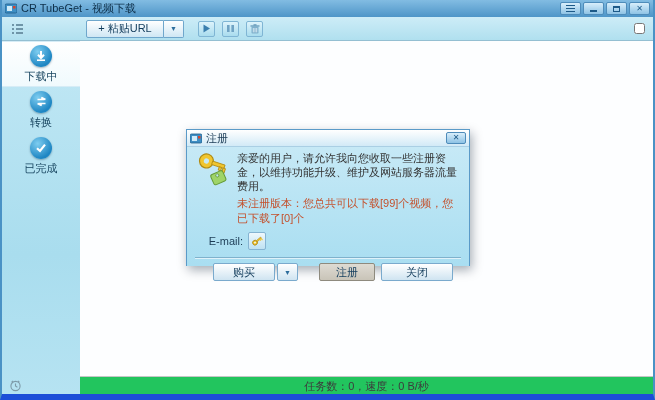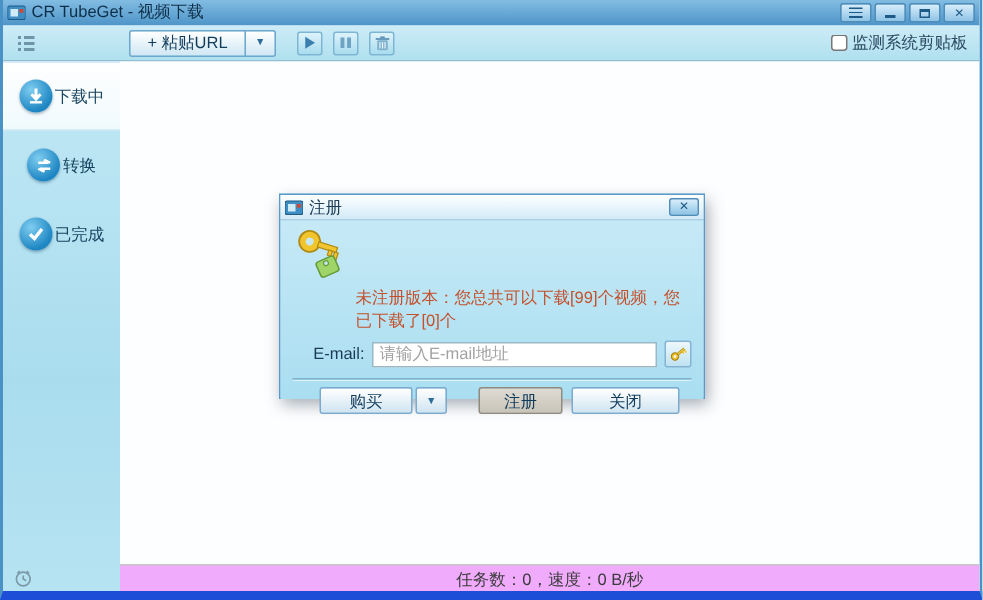--- a/index.html
+++ b/index.html
@@ -37,33 +37,33 @@
   .media-group { display:flex; gap:7px; margin-left:14px; }
   .mbtn { width:17px; height:16px; background:linear-gradient(#ddf3fb,#a9dcee);
     border:1px solid #7fb5d4; border-radius:2px; display:flex; align-items:center; justify-content:center; }
   .clip-check { margin-left:auto; display:flex; align-items:center; gap:3px; font-size:11px; color:#2a4a60; }
   .clip-check input { width:11px; height:11px; }
 
   
   .body { display:flex; height:355px; }
   .sidebar { position:relative; width:78px; flex:0 0 78px;
     background:linear-gradient(180deg,#c2e8f5,#a9ddee 60%,#b6e3f2); }
-  .side-item { height:46px; display:flex; flex-direction:row; align-items:center;
+  .side-item { height:46px; display:flex; flex-direction:column; align-items:center;
     justify-content:center; gap:2px; cursor:default; }
   .side-item.selected { background:linear-gradient(#ffffff,#f0fafd);
     border-top:1px solid #d6ecf6; border-bottom:1px solid #d6ecf6; }
   .side-icon { width:22px; height:22px; border-radius:50%;
     background:radial-gradient(circle at 35% 30%, #7ecdf0, #1e86c3 70%);
     box-shadow:0 1px 2px rgba(0,40,70,.35); display:flex; align-items:center; justify-content:center; }
   .side-label { font-size:11px; color:#17445f; }
   .clock-corner { position:absolute; left:7px; bottom:4px; }
 
   .main { flex:1; position:relative; background:#fdfeff; }
   .statusbar { position:absolute; left:0; right:0; bottom:0; height:20px;
-    border-top:1px solid #c6c6c6; background:#f0abfc; display:flex; align-items:center;
+    border-top:1px solid #c6c6c6; background:#22c55e; display:flex; align-items:center;
     justify-content:center; font-size:11px; color:#3c3c3c; }
 
   
   .dialog { position:absolute; left:184px; top:129px; width:284px; height:137px;
     border:1px solid #5a9ac8; box-shadow:2px 4px 10px rgba(0,20,40,.35); background:#b7e2f2; }
   .dlg-titlebar { height:17px; background:linear-gradient(#ffffff,#d2eaf7);
     border-bottom:1px solid #aacfe4; display:flex; align-items:center; gap:4px; padding:0 3px; }
   .dlg-title-text { font-size:11px; color:#20405a; }
   .dlg-close { margin-left:auto; width:20px; height:12px; background:linear-gradient(#d8eefb,#8ec3e5);
     border:1px solid #4e8cba; border-radius:2px; font-size:8px; color:#1d5a88;
@@ -157,21 +157,20 @@
           <g stroke="#e8f4fa" stroke-width="0.8">
               <line x1="3.3" y1="4" x2="3.3" y2="8.4"></line>
               <line x1="5" y1="4" x2="5" y2="8.4"></line>
               <line x1="6.7" y1="4" x2="6.7" y2="8.4"></line>
             </g>
         </svg>
       </div>
     </div>
     <label class="clip-check">
       <input type="checkbox" style="">
-      <span>监测系统剪贴板</span>
     </label>
   </div>
 
   <div class="body">
 
     <div class="sidebar">
       <div class="side-item selected">
         <span class="side-icon">
           <svg width="12" height="12" viewBox="0 0 12 12">
               <path d="M6 1 V7 M3 4.8 L6 8 L9 4.8" stroke="#fff" stroke-width="2" fill="none"></path>
@@ -231,26 +230,26 @@
             <circle cx="10" cy="10" r="2.6" fill="#c6e9f6"></circle>
             <rect x="16" y="8.2" width="13" height="3.6" fill="#f0c52e" stroke="#b08a12" stroke-width="0.8"></rect>
             <rect x="24" y="11.5" width="2.5" height="3.5" fill="#f0c52e" stroke="#b08a12" stroke-width="0.8"></rect>
             <rect x="28" y="11.5" width="2.5" height="5" fill="#f0c52e" stroke="#b08a12" stroke-width="0.8"></rect>
           </g>
           <g transform="rotate(-24 24 26)">
             <rect x="17" y="20" width="13" height="11" rx="2" fill="#9fd468" stroke="#649b37" stroke-width="1"></rect>
             <circle cx="23.5" cy="23" r="1.6" fill="#c6e9f6" stroke="#649b37" stroke-width="0.8"></circle>
           </g>
         </svg>
+        <div class="intro-text">亲爱的用户，请允许我向您收取一些注册资金，以维持功能升级、维护及网站服务器流量费用。</div>
       </div>
       <div class="warn-text">未注册版本：您总共可以下载[99]个视频，您已下载了[0]个</div>
 
       <div class="form-row">
         <span class="form-label">E-mail:</span>
-        <input class="form-input" type="text" placeholder="请输入E-mail地址" style="">
         <div class="key-btn">
           <svg width="12" height="12" viewBox="0 0 12 12">
             <g transform="rotate(-40 6 6)">
               <circle cx="3.4" cy="6" r="2.4" fill="#f0c52e" stroke="#a87f10" stroke-width="0.8"></circle>
               <circle cx="3.4" cy="6" r="0.9" fill="#eef8fd"></circle>
               <rect x="5.6" y="5.3" width="5.6" height="1.4" fill="#f0c52e" stroke="#a87f10" stroke-width="0.5"></rect>
               <rect x="8.6" y="6.6" width="1.1" height="1.6" fill="#f0c52e"></rect>
               <rect x="10.3" y="6.6" width="1.1" height="2.2" fill="#f0c52e"></rect>
             </g>
           </svg>

